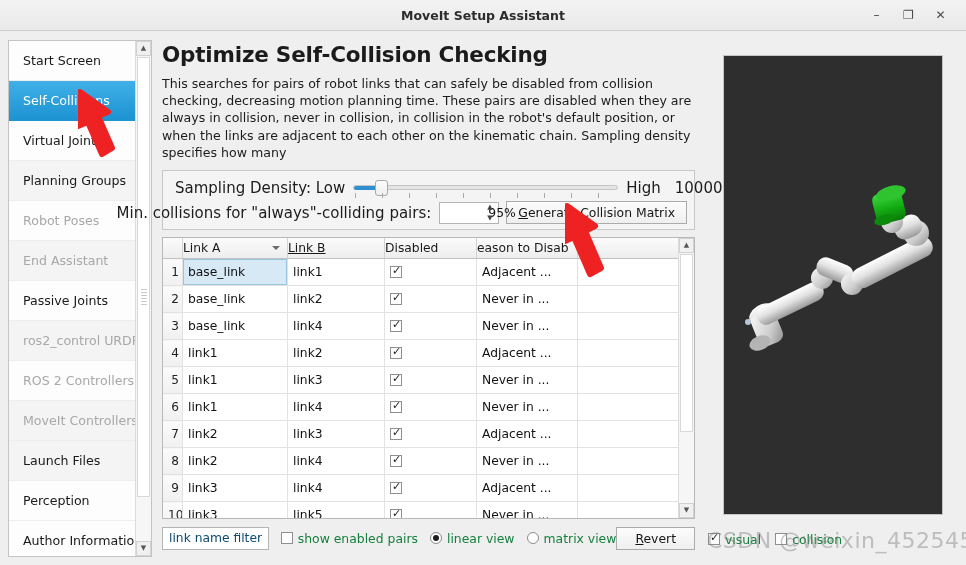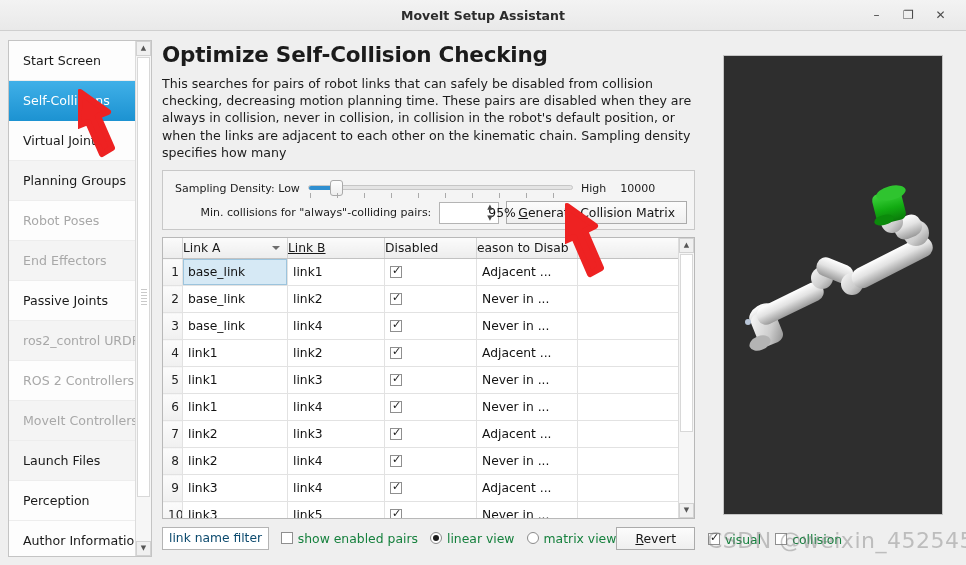--- a/index.html
+++ b/index.html
@@ -147,21 +147,21 @@
     background: #f4f4f4;
     border: 1px solid #c8c8c8;
     box-sizing: border-box;
     margin-left: 2px;
   }
   #density-row {
     position: absolute; left: 12px; top: 6px;
     height: 22px;
     display: flex; align-items: center;
   }
-  .lbl { font-size: 11px; color: #1c1c1c; white-space: nowrap; }
+  .lbl { font-size: 15px; color: #1c1c1c; white-space: nowrap; }
   #slider {
     position: relative;
     width: 265px; height: 18px;
     margin: 0 8px;
   }
   #slider-groove {
     position: absolute; left: 0; top: 6px;
     width: 265px; height: 5px;
     background: #e4e4e4;
     border: 1px solid #c6c6c6;
@@ -431,21 +431,21 @@
     <div class="win-btn" id="btn-close">✕</div>
   </div>
 
   <div id="sidebar-wrap">
     <div id="sidebar-list">
       <div class="nav-item plain"><span>Start Screen</span></div>
       <div class="nav-item selected"><span>Self-Collisions</span></div>
       <div class="nav-item plain"><span>Virtual Joints</span></div>
       <div class="nav-item alt"><span>Planning Groups</span></div>
       <div class="nav-item plain disabled"><span>Robot Poses</span></div>
-      <div class="nav-item alt disabled"><span>End Effectors</span></div>
+      <div class="nav-item alt disabled"><span>End Assistant</span></div>
       <div class="nav-item plain"><span>Passive Joints</span></div>
       <div class="nav-item alt disabled"><span>ros2_control URDF M</span></div>
       <div class="nav-item plain disabled"><span>ROS 2 Controllers</span></div>
       <div class="nav-item alt disabled"><span>MoveIt Controllers</span></div>
       <div class="nav-item alt"><span>Launch Files</span></div>
       <div class="nav-item plain"><span>Perception</span></div>
       <div class="nav-item plain"><span>Author Information</span></div>
     </div>
     <div id="sidebar-sb">
       <div class="sb-arrow up">▲</div>

